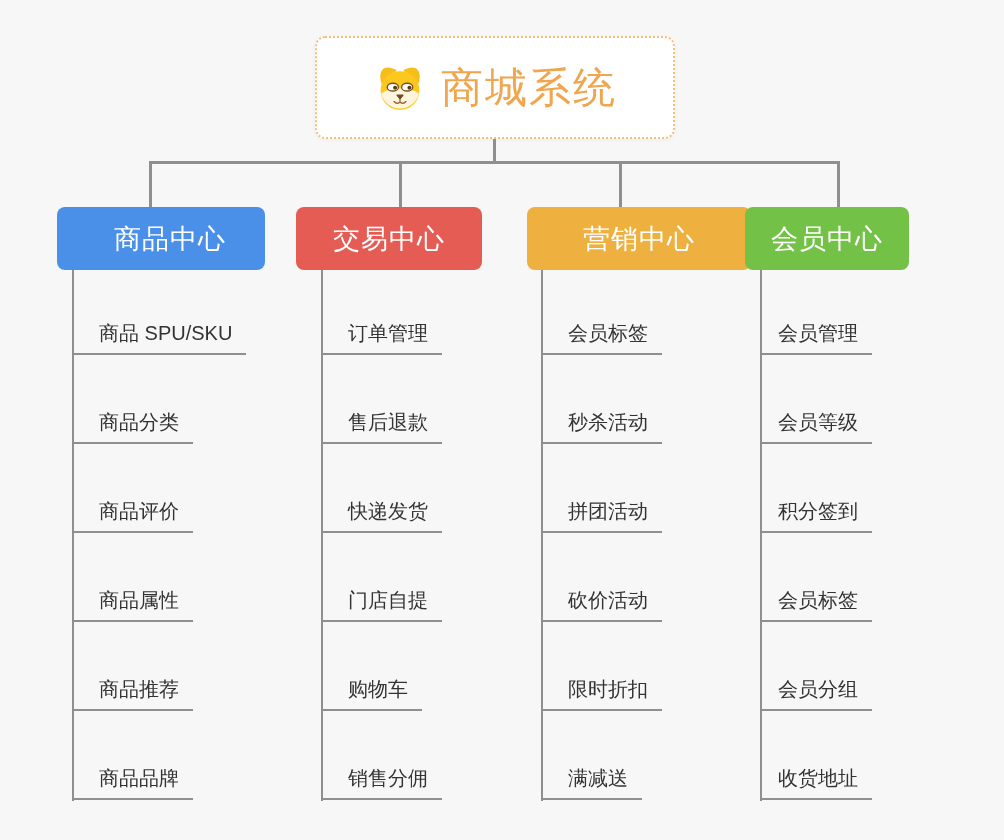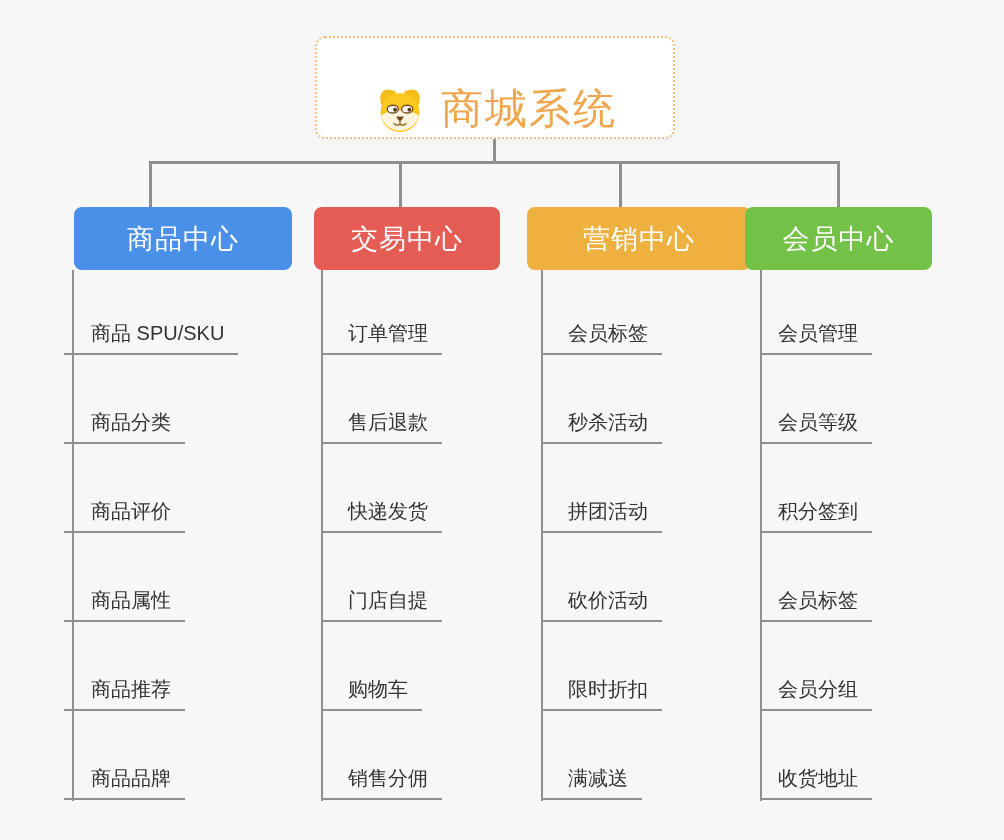--- a/index.html
+++ b/index.html
@@ -18,21 +18,21 @@
   
   .root-node {
     position: absolute;
     left: 315px; top: 36px;
     width: 360px; height: 103px;
     background: #ffffff;
     border: 2px dotted var(--root-border, #f5bd79);
     border-radius: 10px;
     box-sizing: border-box;
     display: flex;
-    align-items: flex-end;
+    align-items: center;
     justify-content: center;
     gap: 14px;
     box-shadow: 0 1px 4px rgba(0,0,0,0.05);
   }
   .root-title {
     font-size: 42px;
     letter-spacing: 2px;
     color: var(--root-title, #f0a64e);
     white-space: nowrap;
   }
@@ -54,24 +54,24 @@
     height: 63px;
     border-radius: 8px;
     display: flex;
     align-items: center;
     justify-content: center;
     color: #ffffff;
     font-size: 27px;
     letter-spacing: 1px;
     white-space: nowrap;
   }
-  .branch-node.b0 { left: 74px;  width: 218px; }
-  .branch-node.b1 { left: 314px; width: 186px; }
+  .branch-node.b0 { left: 57px;  width: 190px; padding-left: 18px; }
+  .branch-node.b1 { left: 296px; width: 186px; }
   .branch-node.b2 { left: 527px; width: 224px; }
-  .branch-node.b3 { left: 745px; width: 187px; text-align: center; }
+  .branch-node.b3 { left: 745px; width: 164px; text-align: center; }
 
   
   .trunk { position: absolute; top: 270px; width: 2px; height: 531px;
            background: var(--connector, #8f8f8f); }
   .trunk.c0 { left: 72px; }
   .trunk.c1 { left: 321px; }
   .trunk.c2 { left: 541px; }
   .trunk.c3 { left: 760px; }
 
   
@@ -80,21 +80,21 @@
     height: 44px;
     display: flex;
     align-items: flex-end;
     padding: 0 14px 6px 27px;
     box-sizing: border-box;
     border-bottom: 2px solid var(--connector, #8f8f8f);
     font-size: 20px;
     color: var(--leaf-text, #333333);
     white-space: nowrap;
   }
-  .col0 .leaf { left: 64px; }
+  .col0 .leaf { left: 72px; }
   .col1 .leaf { left: 321px; }
   .col2 .leaf { left: 541px; }
   .col3 .leaf { left: 760px; padding-left: 18px; }
   .leaf.r0 { top: 311px; }
   .leaf.r1 { top: 400px; }
   .leaf.r2 { top: 489px; }
   .leaf.r3 { top: 578px; }
   .leaf.r4 { top: 667px; }
   .leaf.r5 { top: 756px; }
 </style>

